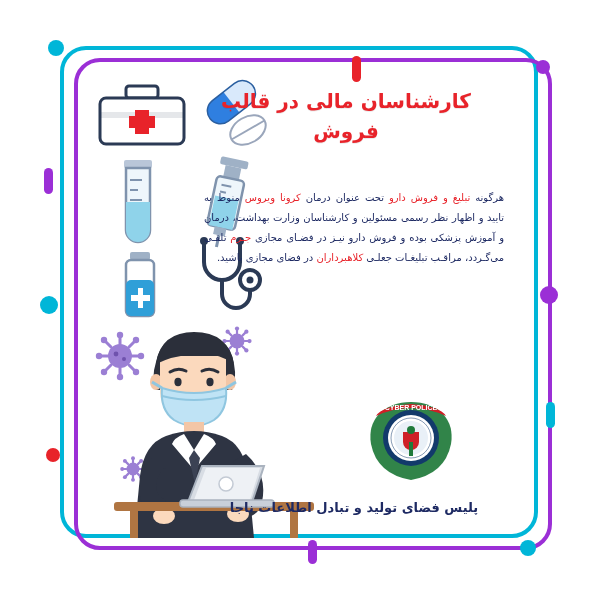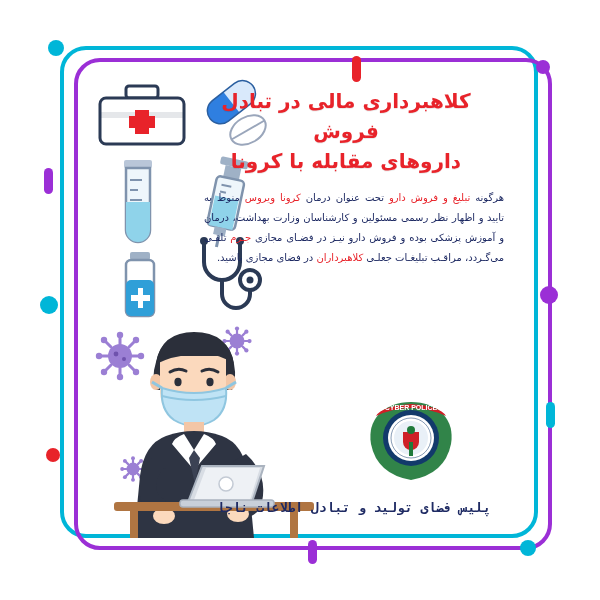--- a/index.html
+++ b/index.html
@@ -86,21 +86,20 @@
   .caption {
     position: absolute;
     right: 96px;
     top: 500px;
     width: 300px;
     text-align: center;
     color: #1e2a63;
     font-size: 13px;
     font-weight: bold;
     direction: rtl;
-    font-family: Liberation Mono, monospace;
   }
 
   
   .badge {
     position: absolute;
     left: 356px;
     top: 398px;
     width: 110px;
     height: 86px;
   }
@@ -323,22 +322,21 @@
       <rect x="186" y="193" width="8" height="27" fill="#b07542"></rect>
 
       <path d="M84 184 l14 -36 h62 l-12 36 z" fill="#d8dde4" stroke="#aab3bf" stroke-width="2"></path>
       <path d="M90 182 l12 -32 h54 l-10 32 z" fill="#eef1f5"></path>
       <circle cx="122" cy="166" r="7" fill="#ffffff" stroke="#c3cad4" stroke-width="1.5"></circle>
       <rect x="76" y="182" width="94" height="7" rx="3" fill="#c9d0da" stroke="#aab3bf" stroke-width="1.5"></rect>
     </svg>
   </div>
 
   <div class="headline">
-    <div>کلاهبرداری مالی در تبادل فروش</div>
-    <div>داروهای مقابله با کرونا</div>
+    <div>کارشناسان مالی در قالب فروش</div>
   </div>
 
   <div class="body-text">
     <span>هرگونه </span><span class="hl">تبلیغ و فروش دارو</span><span> تحت عنوان درمان </span><span class="hl">کرونا ویروس</span><span> منوط به تایید و اظهار نظر رسمی مسئولین و کارشناسان وزارت بهداشت، درمان و آموزش پزشکی بوده و فروش دارو نیـز در فضـای مجازی </span><span class="hl">جـرم</span><span> تلقـی می‌گـردد، مراقـب تبلیغـات جعلـی </span><span class="hl">کلاهبرداران</span><span> در فضای مجازی باشید.</span>
   </div>
 
   <div class="badge">
     <svg width="110" height="86" viewBox="0 0 110 86">
 
       <path d="M55 82 q-34 -6 -40 -36 q-3 -18 8 -30 q12 -12 32 -12 q20 0 32 12 q11 12 8 30 q-6 30 -40 36 z" fill="#1f7a3a" opacity="0.92"></path>

